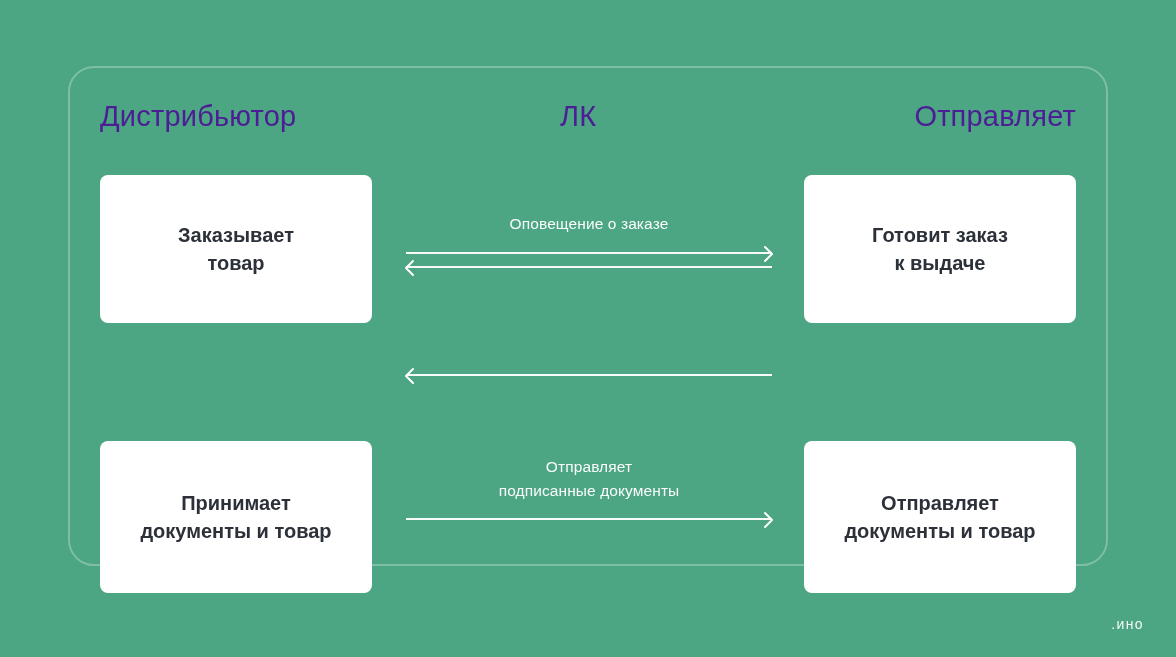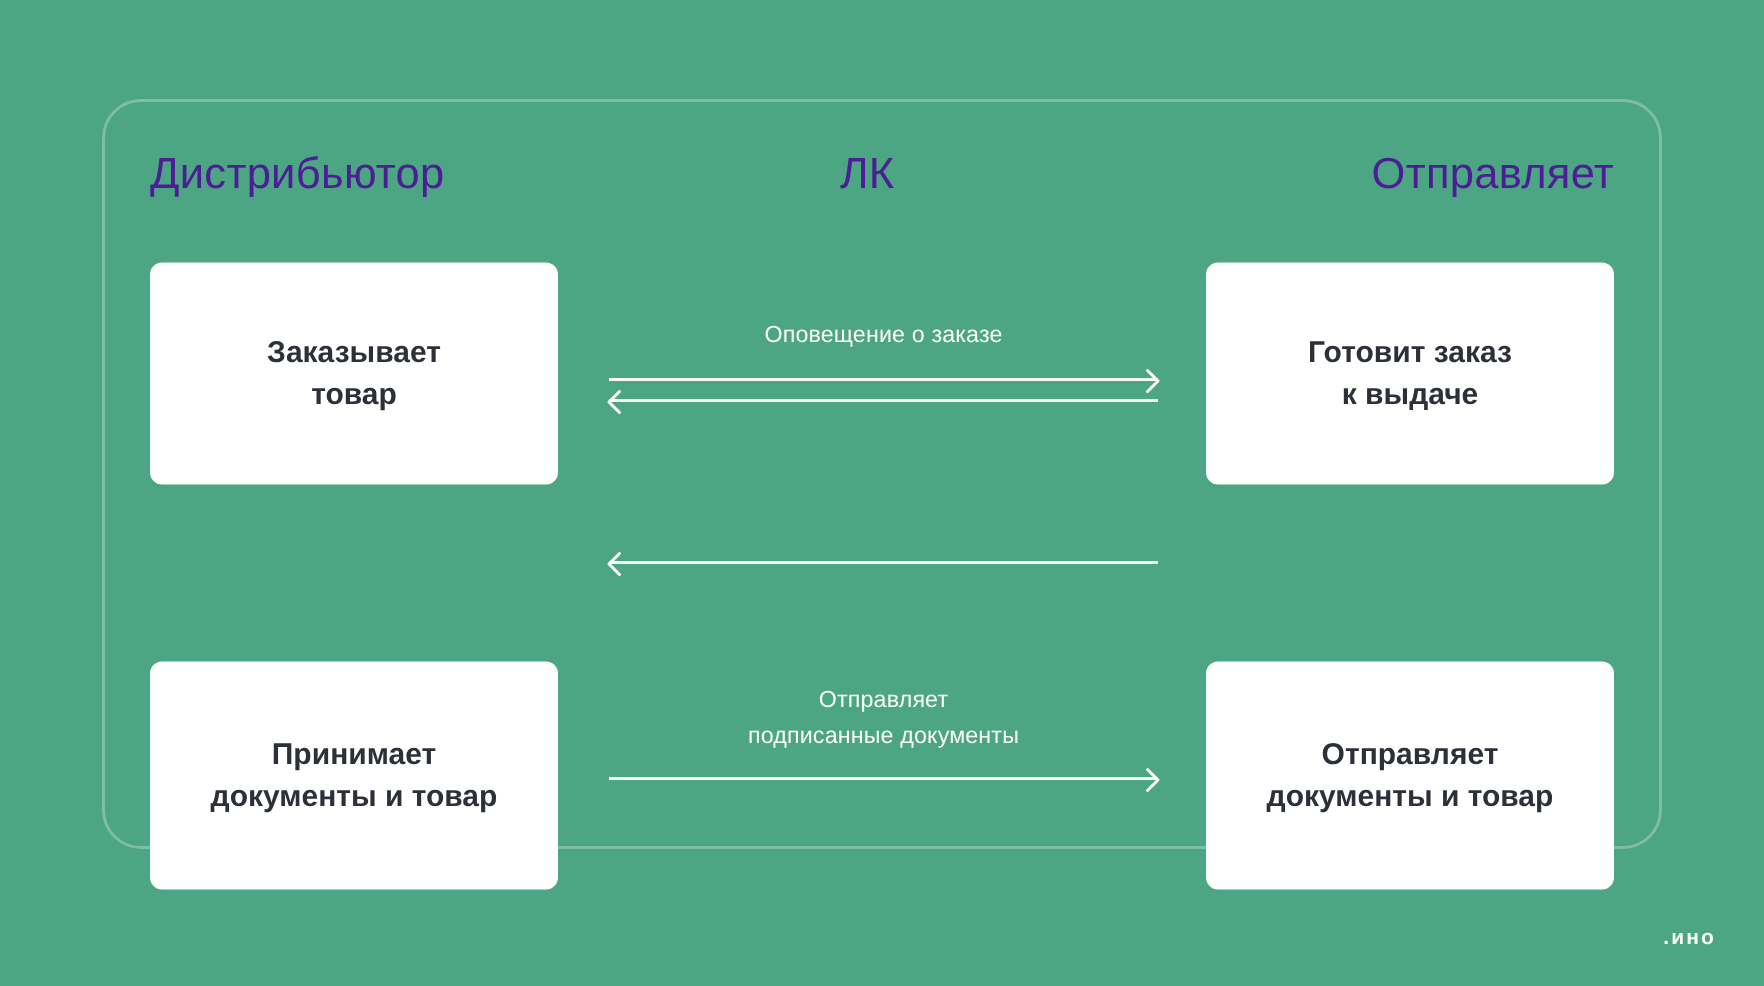--- a/index.html
+++ b/index.html
@@ -110,21 +110,21 @@
   .arrow-right .arrow-head { right: -2px; }
   .arrow-left  .arrow-head { left: -2px; }
 
   
   .watermark {
     position: absolute;
     right: 32px;
     bottom: 25px;
     color: #FFFFFF;
     font-size: 14px;
-    font-weight: 700;
+    font-weight: 400;
     letter-spacing: 1.4px;
     opacity: 0.95;
     text-align: center;
   }
 </style>
 </head>
 <body>
 
 <div class="panel"></div>
 

